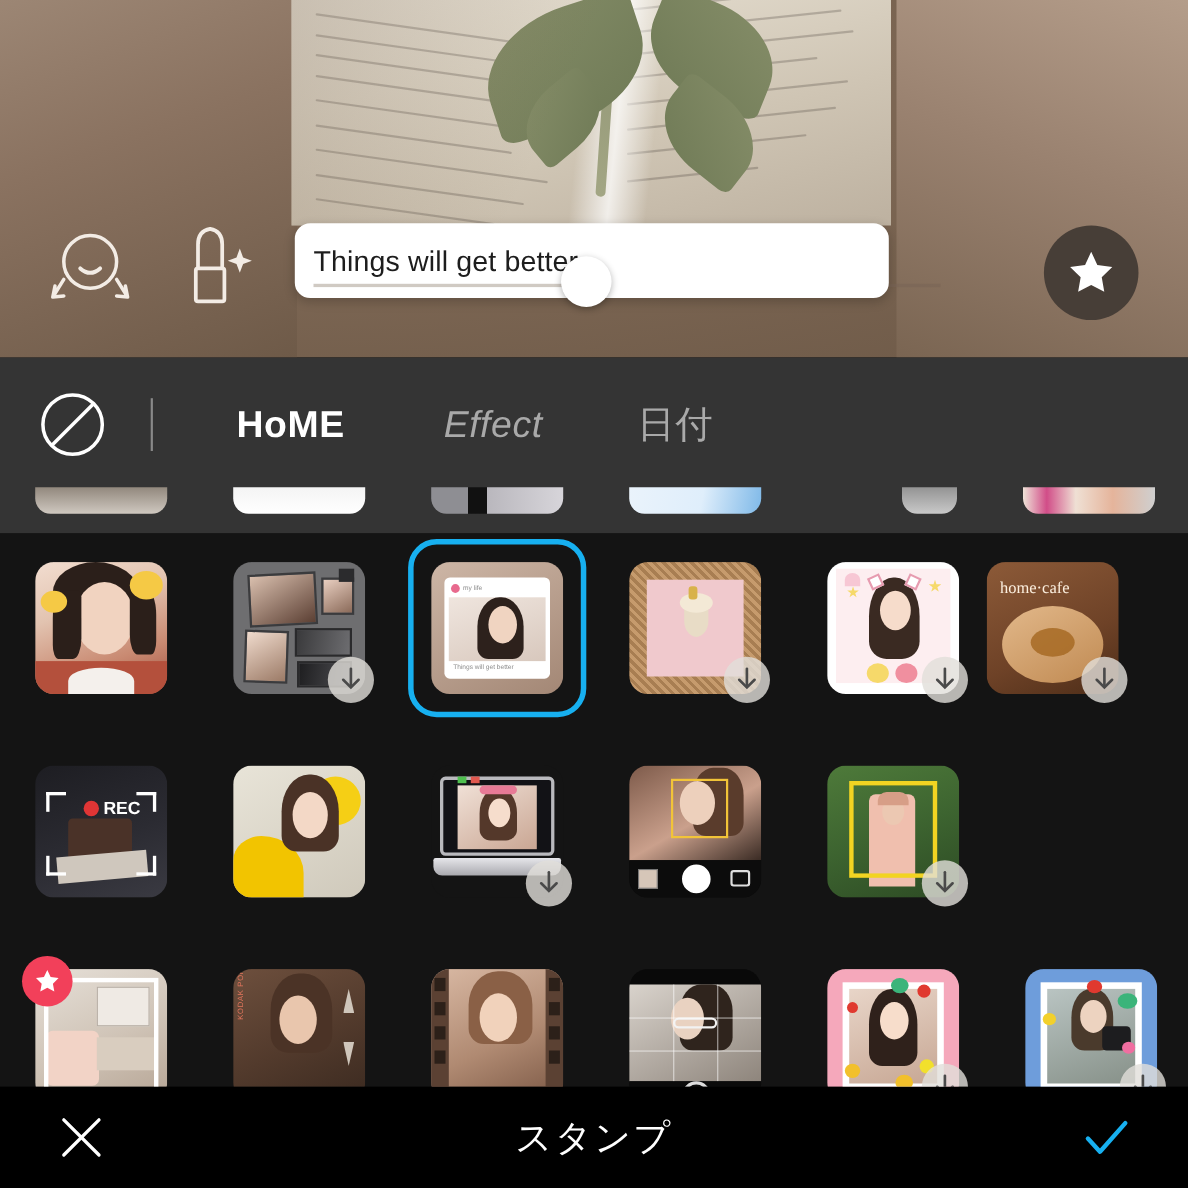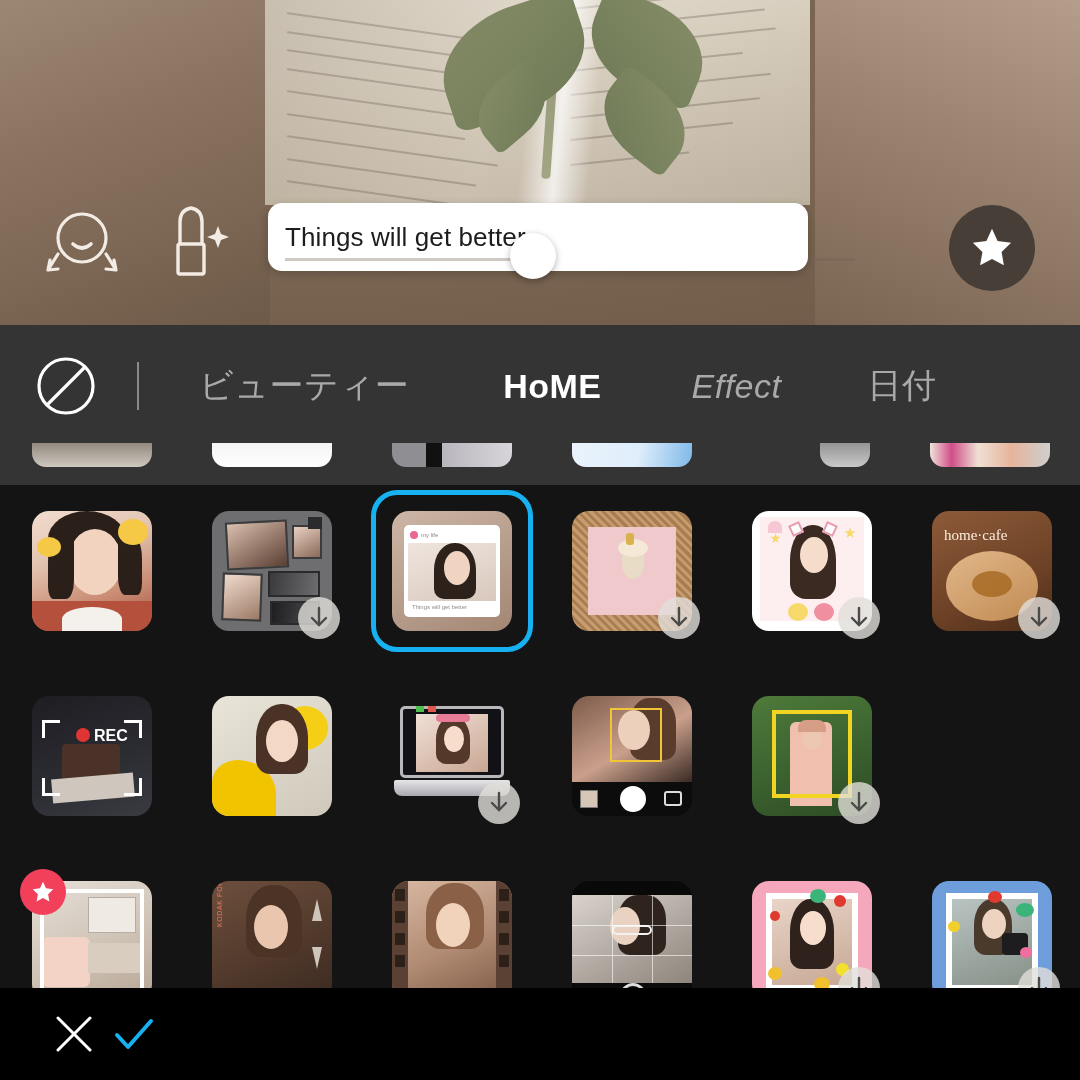--- a/index.html
+++ b/index.html
@@ -260,21 +260,20 @@
 
   <div class="tabbar">
     <div class="tab-row">
       <div class="none-btn">
         <svg viewBox="0 0 68 68" fill="none" stroke="#fff" stroke-width="3.2">
           <circle cx="34" cy="34" r="27"></circle>
           <line x1="15" y1="53" x2="53" y2="15"></line>
         </svg>
       </div>
       <div class="tab-sep"></div>
-      <div class="tab t1">ビューティー</div>
       <div class="tab t2 active">HoME</div>
       <div class="tab t3">Effect</div>
       <div class="tab t5">日付</div>
     </div>
 
     <div class="peek-row">
       <div class="peek" style="left:32px;  width:120px; background:linear-gradient(180deg,#8d8378,#cfc8c0);"></div>
       <div class="peek" style="left:212px; width:120px; background:linear-gradient(180deg,#f3f3f3,#ffffff);"></div>
       <div class="peek" style="left:392px; width:120px; background:linear-gradient(90deg,#8e8e93 0%,#8e8e93 28%,#111 28%,#111 42%,#b9b7bd 42%,#d7d5da 100%);"></div>
       <div class="peek" style="left:572px; width:120px; background:linear-gradient(100deg,#eaf3fb 0%,#dfeefb 55%,#7fb9e8 100%);"></div>
@@ -366,21 +365,21 @@
         <div style="position:absolute; left:62px; top:92px; width:20px; height:18px; border-radius:50%; background:#f08f9f;"></div>
       </div>
       <div class="badge-dl">
         <svg viewBox="0 0 22 24" fill="none" stroke="#4a4a4a" stroke-width="2.4" stroke-linecap="round">
           <line x1="11" y1="2" x2="11" y2="18"></line>
             <path d="M4 12 L11 19 L18 12"></path>
         </svg>
       </div>
     </div>
 
-    <div class="cell" style="left:932px; top:26px;">
+    <div class="cell" style="left:897px; top:26px;">
       <div class="thumb">
         <div class="ph" style="background:linear-gradient(155deg,#8c5a38,#6e4227 60%,#4d2d18 100%);"></div>
         <div style="position:absolute; left:14px; top:40px; width:92px; height:70px; border-radius:50%; background:linear-gradient(150deg,#e2b88a,#c08a52);"></div>
         <div style="position:absolute; left:40px; top:60px; width:40px; height:26px; border-radius:50%; background:#a4661f; opacity:.8;"></div>
         <div class="label-txt" style="left:12px; top:16px; font-size:15px; color:#fbeede; font-family:'Liberation Serif',serif;">home·cafe</div>
       </div>
       <div class="badge-dl">
         <svg viewBox="0 0 22 24" fill="none" stroke="#4a4a4a" stroke-width="2.4" stroke-linecap="round">
           <line x1="11" y1="2" x2="11" y2="18"></line>
             <path d="M4 12 L11 19 L18 12"></path>
@@ -568,20 +567,21 @@
 
   </div>
 
   <div class="bottombar">
     <div class="bb-close">
       <svg viewBox="0 0 46 46" fill="none" stroke="#fff" stroke-width="3" stroke-linecap="round">
         <line x1="7" y1="7" x2="39" y2="39"></line>
           <line x1="39" y1="7" x2="7" y2="39"></line>
       </svg>
     </div>
+    <div class="bb-title">スタンプ</div>
     <div class="bb-ok">
       <svg viewBox="0 0 48 48" fill="none" stroke="#17b0f0" stroke-width="4" stroke-linecap="round" stroke-linejoin="round">
         <path d="M7 25 L18 37 L41 11"></path>
       </svg>
     </div>
   </div>
 
 </div>
 
 </body></html>

